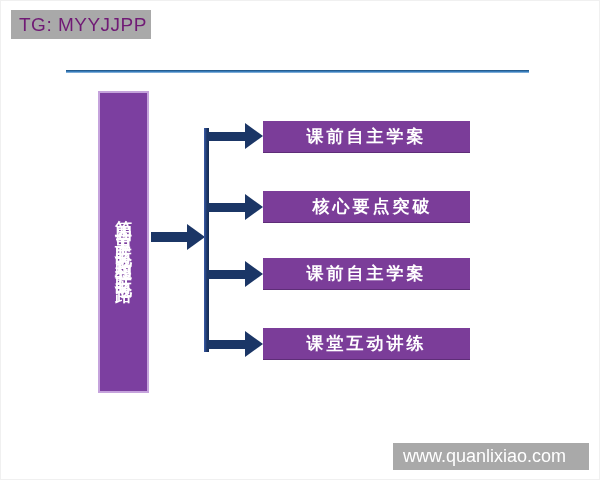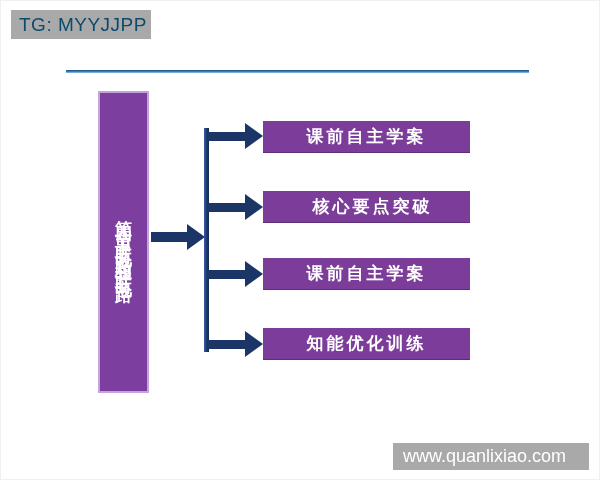--- a/index.html
+++ b/index.html
@@ -19,21 +19,21 @@
   }
 
   
   .watermark-bar {
     position: absolute;
     left: 10px;
     top: 9px;
     width: 140px;
     height: 29px;
     background: #a9a9a9;
-    color: #0c4a6e;
+    color: #701a75;
     font-size: 19px;
     line-height: 29px;
     padding-left: 8px;
     box-sizing: border-box;
     letter-spacing: 0.5px;
     white-space: nowrap;
   }
 
   
   .divider-line {
@@ -169,17 +169,17 @@
     <polygon points="38,0 56,13 38,26" fill="#1b3666"></polygon>
   </svg>
   <svg class="branch-arrow a3" viewBox="0 0 56 26">
     <rect x="0" y="9" width="39" height="9" fill="#1b3666"></rect>
     <polygon points="38,0 56,13 38,26" fill="#1b3666"></polygon>
   </svg>
 
   <div class="branch-box b0">课前自主学案</div>
   <div class="branch-box b1">核心要点突破</div>
   <div class="branch-box b2">课前自主学案</div>
-  <div class="branch-box b3">知能优化训练</div>
+  <div class="branch-box b3">课堂互动讲练</div>
 
   <div class="site-bar">www.quanlixiao.com</div>
 
 </div>
 
 </body></html>

